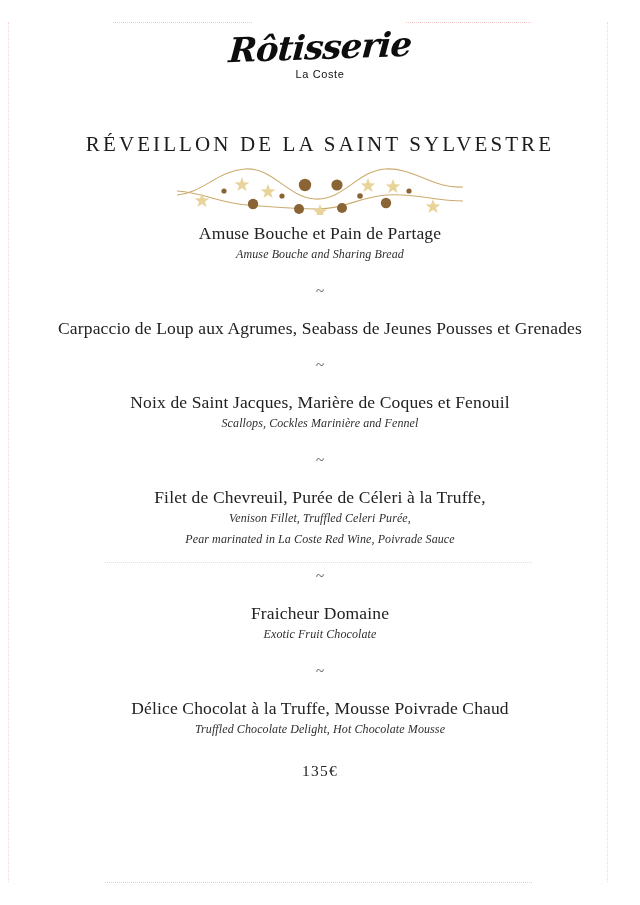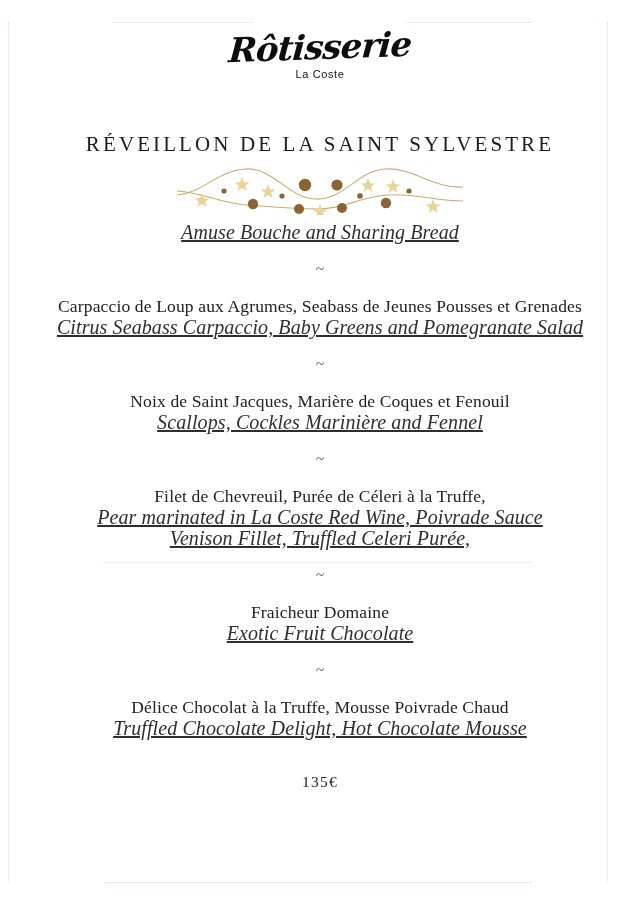--- a/index.html
+++ b/index.html
@@ -114,41 +114,40 @@
     font-family: "Liberation Serif", serif;
     font-size: 17.5px;
     font-weight: 400;
     line-height: 22px;
     color: #212121;
     letter-spacing: 0.15px;
   }
   .course-en {
     font-family: "Liberation Serif", serif;
     font-style: italic;
-    font-size: 20px;
+    font-size: 12px;
     font-weight: 400;
     line-height: 21px;
     color: #2e2e2e;
     letter-spacing: 0.1px;
-    text-decoration: underline;
   }
   .sep {
     font-family: "Liberation Serif", serif;
     font-size: 15px;
     color: #4a4a4a;
     line-height: 1;
     margin: 19px 0 18px 0;
     letter-spacing: 0;
   }
   .price {
     font-family: "Liberation Serif", serif;
     font-size: 15.5px;
     color: #242424;
     letter-spacing: 1.2px;
-    margin-top: 34px;
+    margin-top: 22px;
   }
 </style>
 </head>
 <body>
 
 <div class="page">
 
   <div class="rule rule-h rule-top-left"></div>
   <div class="rule rule-h rule-top-right"></div>
   <div class="rule rule-v rule-left"></div>
@@ -185,43 +184,43 @@
       <path d="M145 41 l1.9 5.2 5.5 .2 -4.4 3.4 1.6 5.3 -4.6 -3.1 -4.6 3.1 1.6 -5.3 -4.4 -3.4 5.5 -.2 z"></path>
       <path d="M193 15 l1.9 5.2 5.5 .2 -4.4 3.4 1.6 5.3 -4.6 -3.1 -4.6 3.1 1.6 -5.3 -4.4 -3.4 5.5 -.2 z"></path>
       <path d="M218 16 l1.9 5.2 5.5 .2 -4.4 3.4 1.6 5.3 -4.6 -3.1 -4.6 3.1 1.6 -5.3 -4.4 -3.4 5.5 -.2 z"></path>
       <path d="M258 36 l1.9 5.2 5.5 .2 -4.4 3.4 1.6 5.3 -4.6 -3.1 -4.6 3.1 1.6 -5.3 -4.4 -3.4 5.5 -.2 z"></path>
     </g>
   </svg>
 
   <div class="courses">
 
     <div class="course">
+      <div class="course-fr">Amuse Bouche et Pain de Partage</div>
       <div class="course-en">Amuse Bouche and Sharing Bread</div>
     </div>
 
     <div class="sep">~</div>
 
     <div class="course">
       <div class="course-fr">Carpaccio de Loup aux Agrumes, Seabass de Jeunes Pousses et Grenades</div>
-      <div class="course-en">Citrus Seabass Carpaccio, Baby Greens and Pomegranate Salad</div>
     </div>
 
     <div class="sep">~</div>
 
     <div class="course">
       <div class="course-fr">Noix de Saint Jacques, Marière de Coques et Fenouil</div>
       <div class="course-en">Scallops, Cockles Marinière and Fennel</div>
     </div>
 
     <div class="sep">~</div>
 
     <div class="course">
       <div class="course-fr">Filet de Chevreuil, Purée de Céleri à la Truffe,</div>
+      <div class="course-en">Venison Fillet, Truffled Celeri Purée,</div>
       <div class="course-en">Pear marinated in La Coste Red Wine, Poivrade Sauce</div>
-      <div class="course-en">Venison Fillet, Truffled Celeri Purée,</div>
     </div>
 
     <div class="sep">~</div>
 
     <div class="course">
       <div class="course-fr">Fraicheur Domaine</div>
       <div class="course-en">Exotic Fruit Chocolate</div>
     </div>
 
     <div class="sep">~</div>

